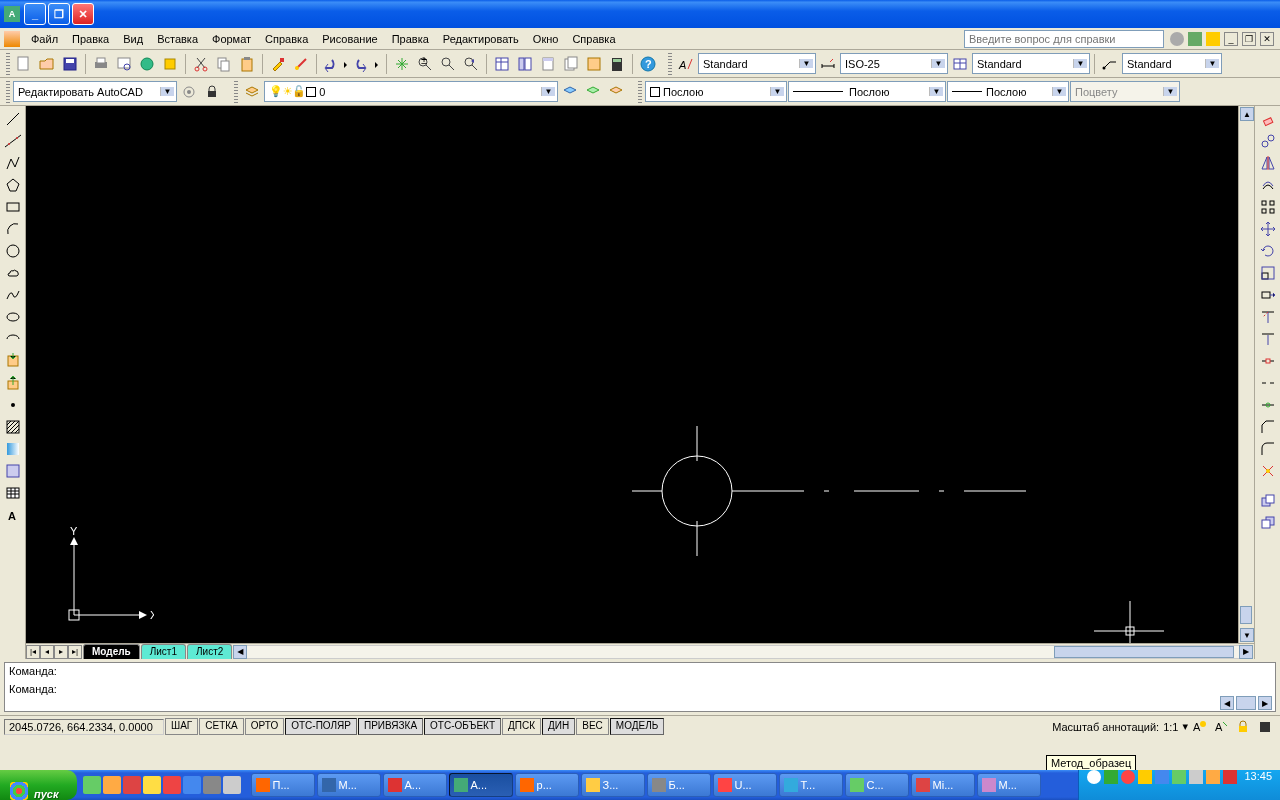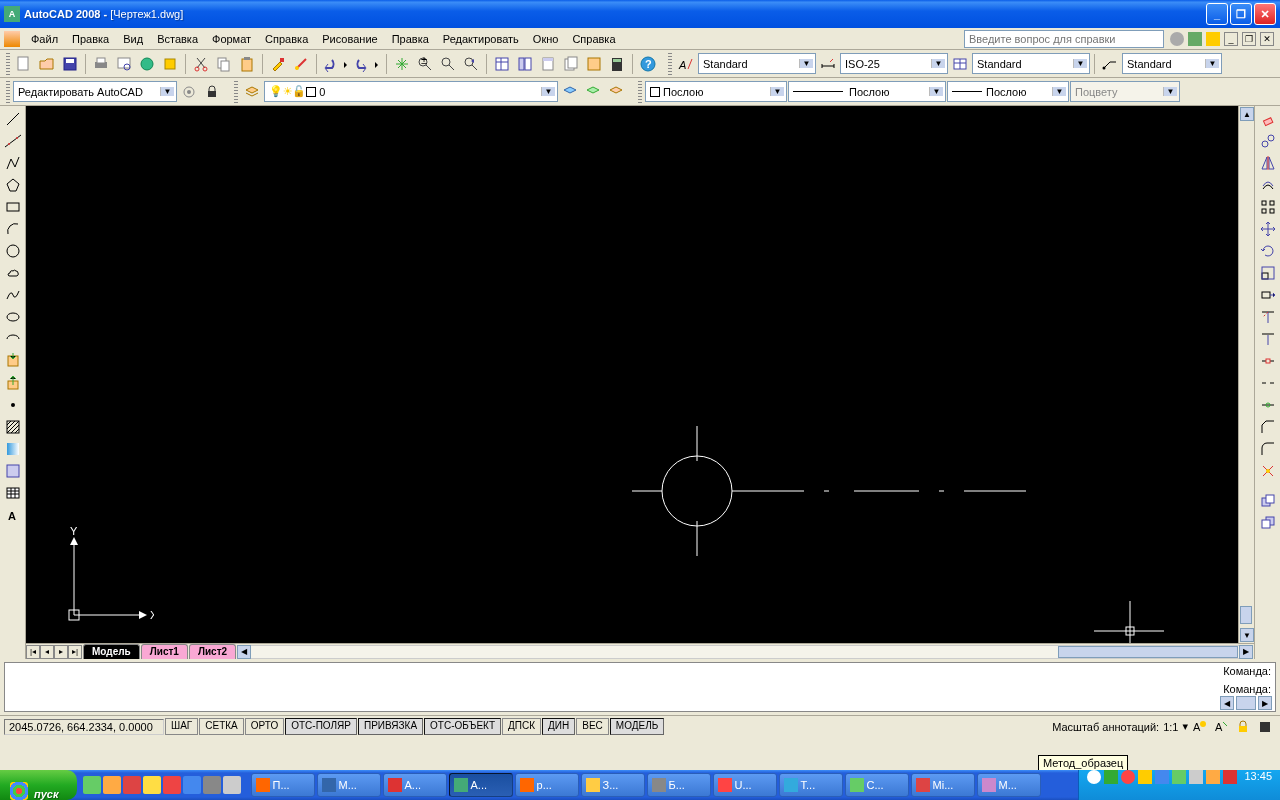--- a/index.html
+++ b/index.html
@@ -43,56 +43,53 @@
 .canvas-wrap { flex: 1; display: flex; flex-direction: column; }
 .canvas { flex: 1; background: #000; position: relative; }
 .ucs { position: absolute; left: 38px; bottom: 18px; }
 .scroll-h { height: 16px; background: #ece9d8; display: flex; align-items: center; border-top: 1px solid #aca899; }
 .scroll-v { width: 16px; background: #ece9d8; border-left: 1px solid #aca899; position: relative; }
 .scroll-track { background: #f5f3ea; flex: 1; height: 14px; border: 1px solid #ccc; position: relative; margin: 0 1px; }
 .scroll-thumb-h { position: absolute; left: 820px; width: 180px; height: 12px; background: #c8d4ec; border: 1px solid #7f9db9; top: 0; }
 .scroll-btn { width: 14px; height: 14px; background: #c8d4ec; border: 1px solid #7f9db9; display: flex; align-items: center; justify-content: center; font-size: 8px; }
 .tabstrip { display: flex; align-items: center; height: 16px; background: #ece9d8; }
 .tabstrip .navbtn { width: 14px; height: 14px; border: 1px solid #888; background: #ece9d8; display: flex; align-items: center; justify-content: center; font-size: 8px; }
-.tab { padding: 1px 8px 0 8px; background: #f9a8d4; border: 1px solid #888; border-bottom: none; border-radius: 3px 3px 0 0; height: 15px; margin-left: 1px; font-size:10px;font-weight:bold;}
+.tab { padding: 1px 8px 0 8px; background: #5eead4; border: 1px solid #888; border-bottom: none; border-radius: 3px 3px 0 0; height: 15px; margin-left: 1px; font-size:10px;}
 .tab.active { background: #000; color: #fff; font-weight: bold; }
 
 
-.cmdwin { height: 50px; border: 1px solid #888; background: white; margin: 3px 4px; padding: 2px 4px; font-family: "Courier New", monospace; font-size: 12px; position: relative; text-align: right; }
+.cmdwin { height: 50px; border: 1px solid #888; background: white; margin: 3px 4px; padding: 2px 4px; font-family: "Courier New", monospace; font-size: 12px; position: relative; }
 .cmd-scroll { position: absolute; right: 1px; top: 1px; bottom: 1px; width: 54px; display: flex; gap: 2px; align-items:flex-end;}
 
 
 .statusbar { height: 22px; background: #ece9d8; border-top: 1px solid #aca899; display: flex; align-items: center; padding: 0 4px; font-size: 11px; gap: 0px; }
 .statusbar .coord { width: 160px; border: 1px inset #ccc; padding: 1px 4px; }
 .statusbar .sbbtn { border: 1px solid #888; padding: 1px 5px; margin-left: 1px; background: #ece9d8; font-size: 10px; cursor: default; height:17px;}
 .statusbar .sbbtn.pressed { border: 1px inset #666; background: #ddd; }
 .statusbar .spacer { flex: 1; }
-.tooltip-box { position: absolute; background: #ffffe1; border: 1px solid #000; padding: 1px 4px; font-size: 11px; }
+.tooltip-box { position: absolute; background: #ffffe1; border: 1px solid #000; padding: 1px 4px; font-size: 11px; margin-left: 8px; }
 
 
 .taskbar { position: absolute; left: 0; right: 0; bottom: 0; height: 30px; background: linear-gradient(to bottom, #3b8df7 0%, #245edb 10%, #245edb 90%, #1a4fc0 100%); display: flex; align-items: center; }
 .startbtn { height: 30px; padding: 0 18px 0 10px; background: linear-gradient(to bottom, #6c4 0%, #2a2 50%, #181 100%); color: white; font-weight: bold; font-style: italic; font-size: 16px; display: flex; align-items: flex-end; border-radius: 0 10px 10px 0; text-shadow: 1px 1px 1px rgba(0,0,0,0.4);}
 .ql { display: flex; gap: 2px; padding: 0 6px; }
 .ql .qicon { width: 18px; height: 18px; border-radius: 2px; }
 .taskbtns { display: flex; gap: 2px; flex: 1; padding: 0 4px; overflow:hidden;}
 .taskbtn { height: 24px; width: 64px; background: linear-gradient(to bottom, #5c9af2, #3b78d4); border: 1px solid #2a5eb8; border-radius: 3px; color: white; display: flex; align-items: center; padding: 0 4px; font-size: 10px; overflow: hidden; white-space: nowrap; gap:3px;}
 .taskbtn.active { background: linear-gradient(to bottom, #1a4fa0, #2a5fb4); border: 1px inset #163f82; }
 .tray { background: linear-gradient(to bottom, #14a7f0, #0f8cd8); height: 30px; display: flex; align-items: flex-start; padding: 0 8px; gap: 3px; color: white; font-size: 11px; border-left: 1px solid #0a5db8; }
 .tray .ticon { width: 14px; height: 14px; }
 
 .layer-swatch{width:10px;height:10px;border:1px solid #000;background:#fff;display:inline-block;margin-right:3px;}
 </style>
 </head>
 <body>
 
 <div class="titlebar">
   <span class="app-icon">A</span>
-  <span class="title-text">
-    <span>AutoCAD 2008</span> - <span class="doc-title">[Чертеж1.dwg]</span>
-  </span>
   <div class="winbtns">
     <div class="winbtn">_</div>
     <div class="winbtn">❐</div>
     <div class="winbtn close">✕</div>
   </div>
 </div>
 
 <div class="menubar">
   <span class="ico" style="background:linear-gradient(#fca,#e80);margin-right:4px;"></span>
   <span class="mitem">Файл</span>

